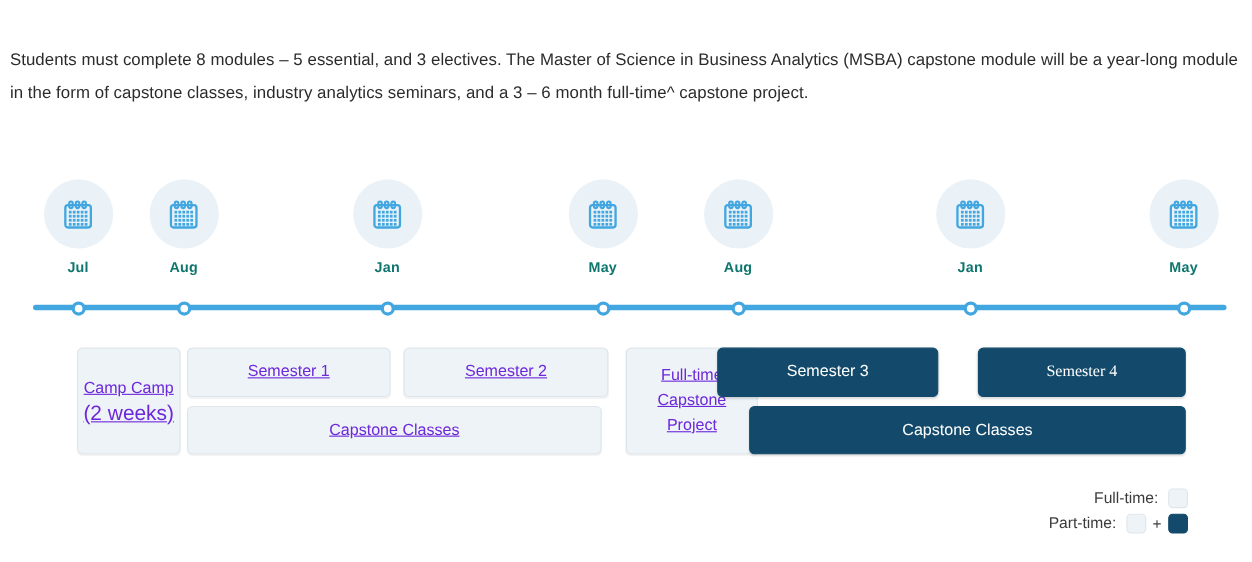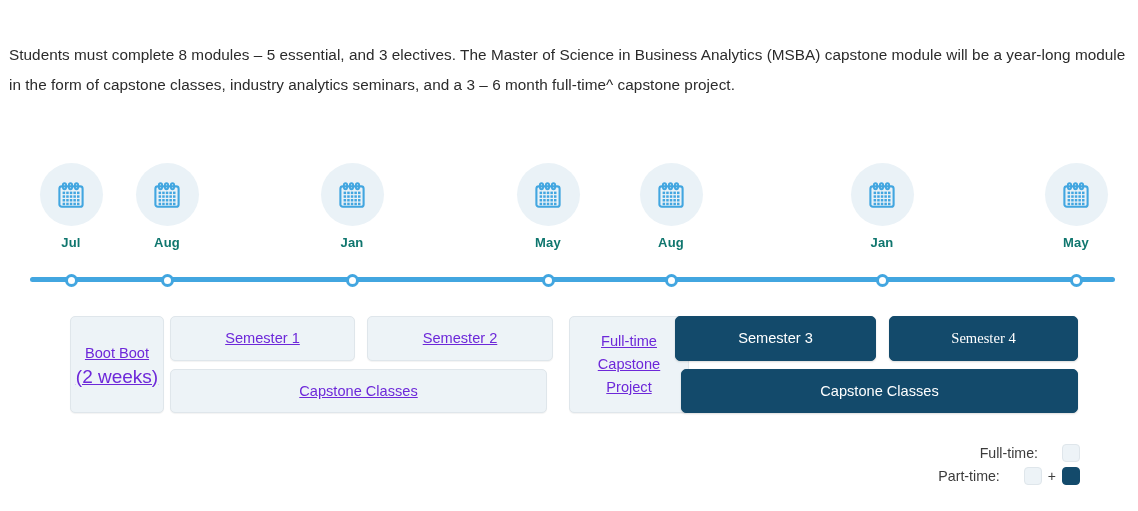--- a/index.html
+++ b/index.html
@@ -128,21 +128,21 @@
     font-size: 14.2px;
     color: #3b3b3b;
   }
   .legendRow {
     display: flex;
     align-items: center;
     justify-content: flex-end;
     height: 23px;
   }
   .legendLabel {
-    margin-right: 24px;
+    margin-right: 9px;
     white-space: nowrap;
   }
   .swatch {
     width: 18px;
     height: 18px;
     border-radius: 4px;
     box-sizing: border-box;
     display: inline-block;
   }
   .swatch.light {
@@ -381,32 +381,32 @@
         </svg>
       </div>
       <div class="msLabel">May</div>
     </div>
   </div>
 
 <div id="axis"></div>
 
 <div id="bars">
     <div class="bar light" style="left: 70px; top: 0px; width: 94px; height: 97px;">
-      <div><span>Boot Boot</span><span class="sub">(2 weeks)</span></div>
+      <div><span>Camp Camp</span><span class="sub">(2 weeks)</span></div>
     </div>
     <div class="bar light" style="left: 170px; top: 0px; width: 185px; height: 45px;">
       <div><span>Semester 1</span></div>
     </div>
     <div class="bar light" style="left: 367px; top: 0px; width: 186px; height: 45px;">
       <div><span>Semester 2</span></div>
     </div>
     <div class="bar light" style="left: 569px; top: 0px; width: 120px; height: 97px;">
       <div><span>Full-time Capstone Project</span></div>
     </div>
-    <div class="bar dark" style="left: 675px; top: 0px; width: 201px; height: 45px;">
+    <div class="bar dark" style="left: 652px; top: 0px; width: 201px; height: 45px;">
       <div><span>Semester 3</span></div>
     </div>
     <div class="bar dark" style="left: 889px; top: 0px; width: 189px; height: 45px; font-family: Liberation Serif, serif;">
       <div><span>Semester 4</span></div>
     </div>
     <div class="bar light" style="left: 170px; top: 53px; width: 377px; height: 44px;">
       <div><span>Capstone Classes</span></div>
     </div>
     <div class="bar dark" style="left: 681px; top: 53px; width: 397px; height: 44px;">
       <div><span>Capstone Classes</span></div>

